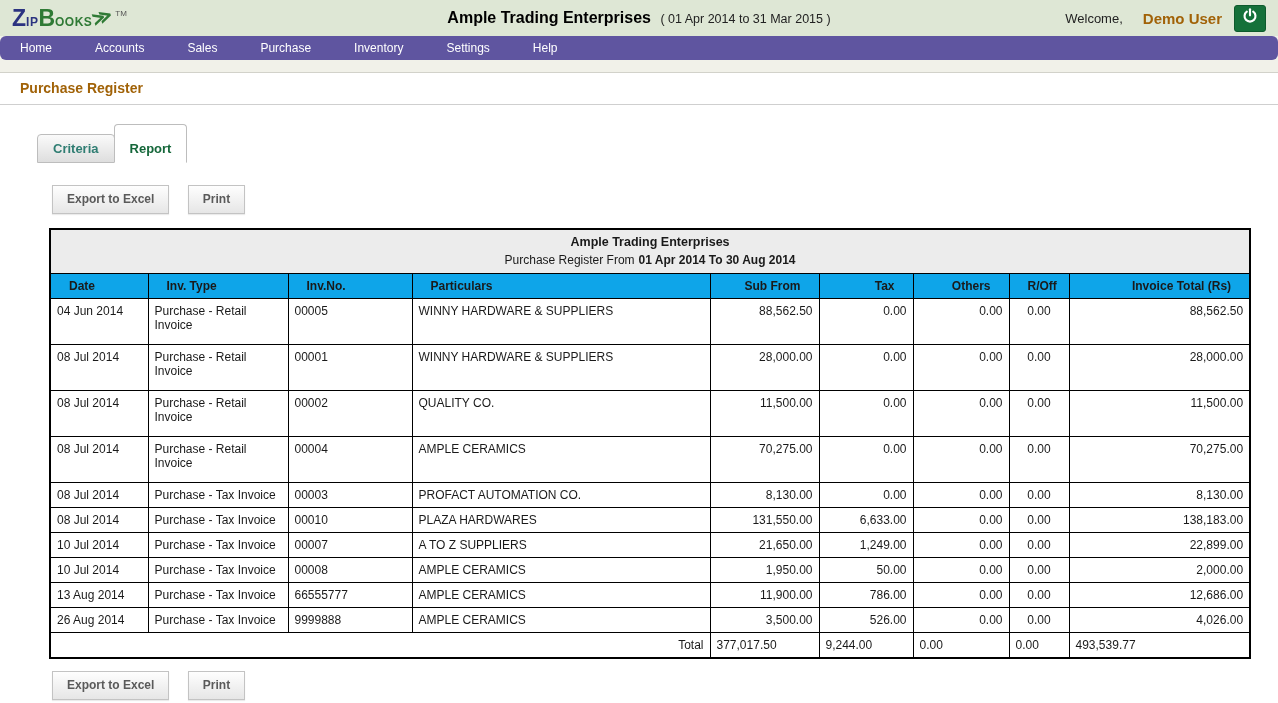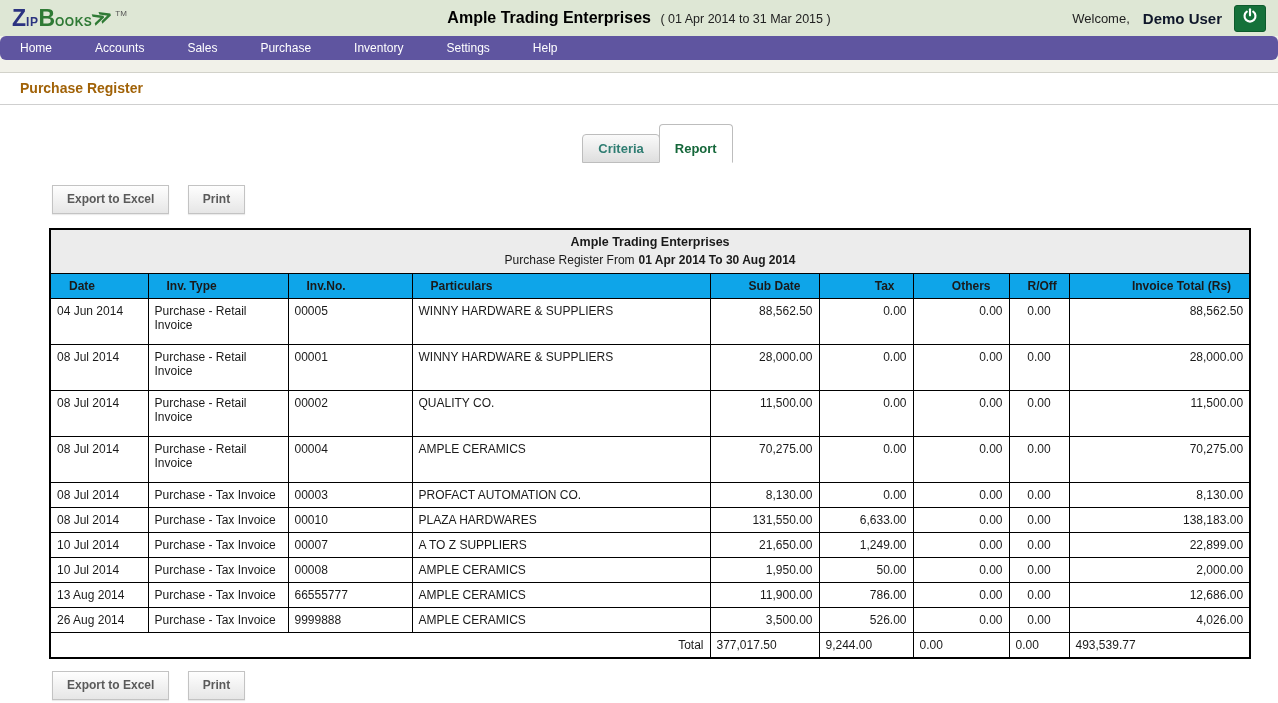--- a/index.html
+++ b/index.html
@@ -38,21 +38,21 @@
     margin-left: 1px;
   }
   .logo .tm { font-size: 8px; color: #555; vertical-align: top; position: relative; top: -10px; margin-left: 2px; }
 
   .header-center { flex: 1 1 auto; text-align: center; white-space: nowrap; }
   .header-center .company { font-size: 16px; font-weight: bold; color: #000; }
   .header-center .period { font-size: 12.5px; color: #222; margin-left: 5px; }
 
   .header-right { flex: 0 0 auto; display: flex; align-items: center; width: 320px; justify-content: flex-end; }
   .welcome { font-size: 13px; color: #222; }
-  .username { font-size: 15px; font-weight: bold; color: #0f172a; margin-left: 13px; }
+  .username { font-size: 15px; font-weight: bold; color: #a16207; margin-left: 20px; }
   .logout-btn {
     margin-left: 12px;
     width: 32px; height: 27px;
     background: #15713a;
     border: 1px solid #0d5a2c;
     border-radius: 3px;
     display: flex; align-items: center; justify-content: center;
     cursor: pointer;
   }
   .logout-btn svg { width: 16px; height: 16px; }
@@ -80,21 +80,21 @@
     background: #fff;
     border-top: 1px solid #d2d2ca;
     border-bottom: 1px solid #cfcfcf;
     padding: 6px 20px 7px 20px;
   }
   .titlebar .page-title { color: #a16207; font-size: 14px; font-weight: bold; }
 
   
   .content { background: #fff; min-height: 602px; padding-bottom: 10px; }
 
-  .tabs { display: flex; align-items: flex-end; padding: 19px 0 0 37px; justify-content: center; }
+  .tabs { display: flex; align-items: flex-end; padding: 19px 0 0 37px; }
   .tab {
     font-size: 13px;
     font-weight: bold;
     padding: 6px 15px;
     border: 1px solid #bdbdbd;
     border-radius: 4px 4px 0 0;
     cursor: pointer;
   }
   .tab.inactive {
     background: linear-gradient(#fafafa, #dedede);
@@ -245,21 +245,21 @@
         <td class="report-caption-cell" colspan="9">
           <div class="report-title">Ample Trading Enterprises</div>
           <div class="report-subtitle"><span>Purchase Register From</span><b>01 Apr 2014 To 30 Aug 2014</b></div>
         </td>
       </tr>
       <tr>
         <th>Date</th>
         <th>Inv. Type</th>
         <th>Inv.No.</th>
         <th>Particulars</th>
-        <th class="num">Sub Date</th>
+        <th class="num">Sub From</th>
         <th class="num">Tax</th>
         <th class="num">Others</th>
         <th class="num">R/Off</th>
         <th class="num">Invoice Total (Rs)</th>
       </tr>
     </thead>
     <tbody>
 
     <tr class="tall">
     <td class="col-date">04 Jun 2014</td>

